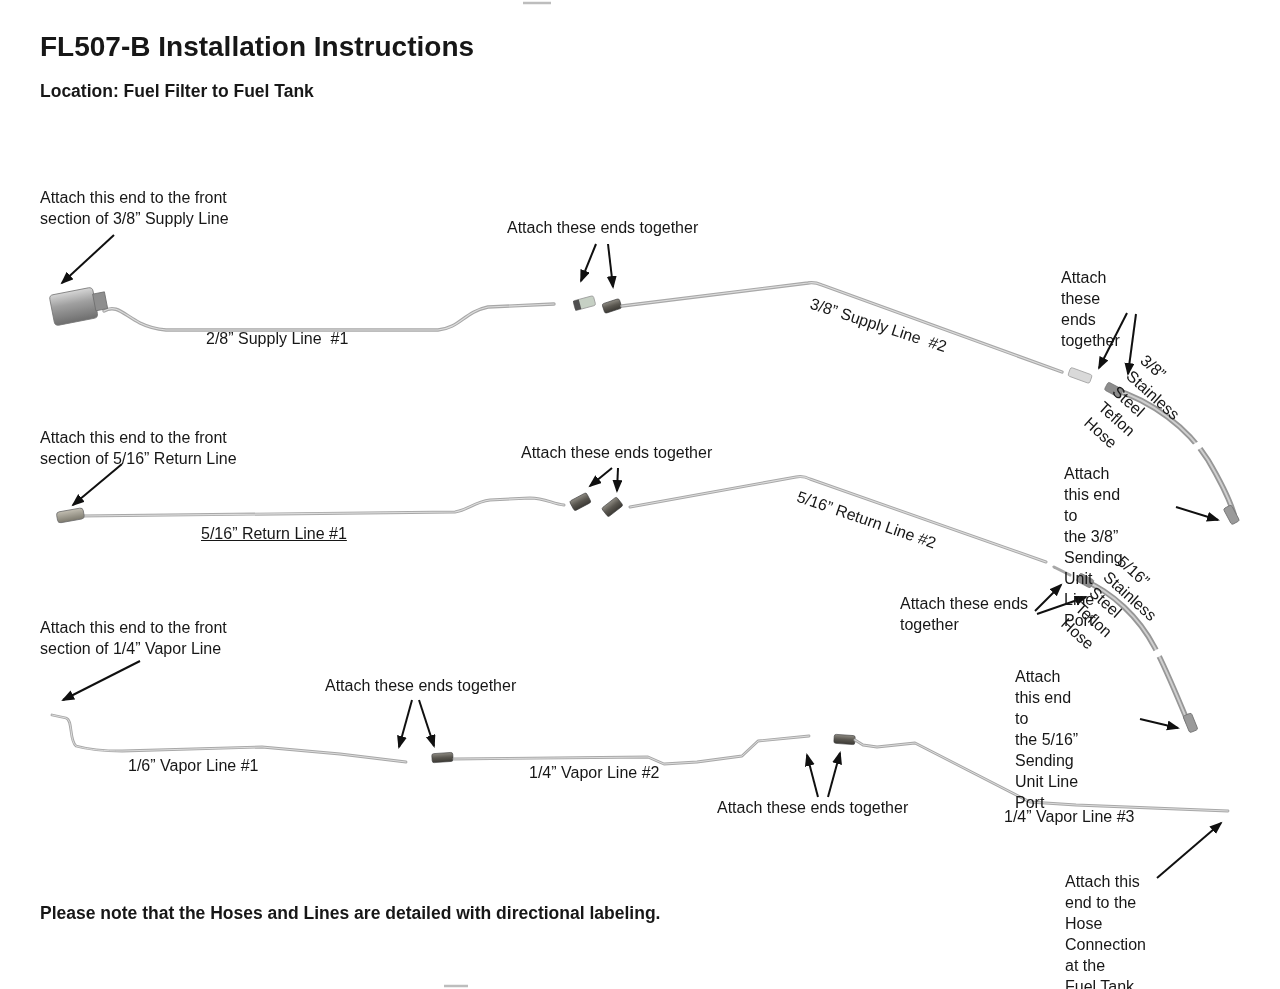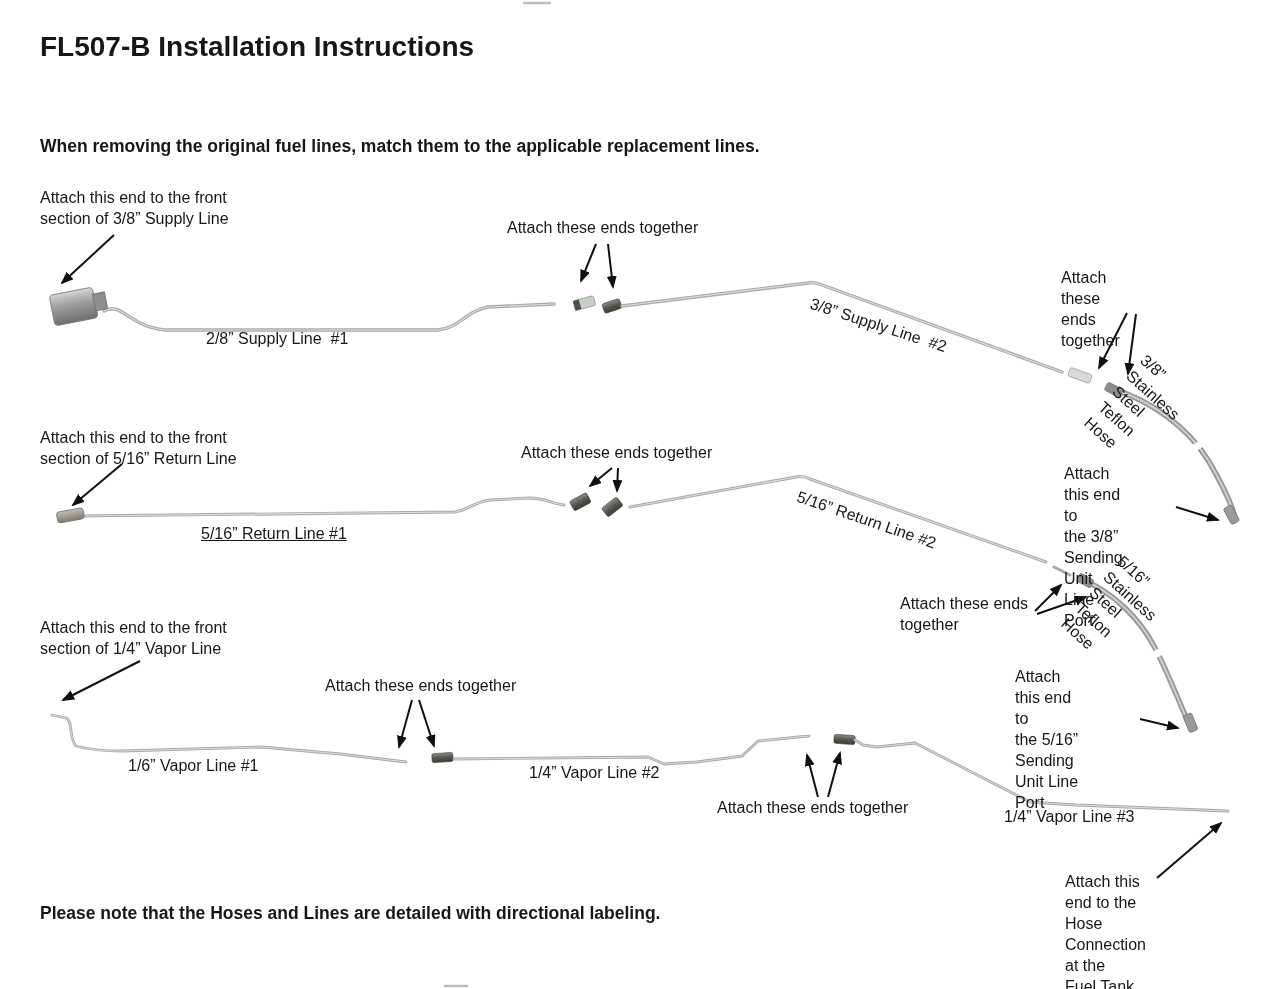--- a/index.html
+++ b/index.html
@@ -149,21 +149,21 @@
       <path d="M140,661 L63,700" marker-end="url(#ah)"></path>
       <path d="M412,700 L399,747" marker-end="url(#ah)"></path>
       <path d="M419,700 L434,746" marker-end="url(#ah)"></path>
       <path d="M818,797 L807,755" marker-end="url(#ah)"></path>
       <path d="M828,797 L840,753" marker-end="url(#ah)"></path>
       <path d="M1157,878 L1221,823" marker-end="url(#ah)"></path>
     </g>
   </svg>
 
   <div class="txt b title" style="left:40px; top:30px;">FL507-B Installation Instructions</div>
-  <div class="txt b h2" style="left:40px; top:136px;">When removing the original fuel lines, match them to the applicable replacement lines.</div>
+  <div class="txt b h2" style="left:40px; top:81px;">Location: Fuel Filter to Fuel Tank</div>
 
   <div class="txt" style="left:40px; top:187px;">Attach this end to the front
 section of 3/8” Supply Line</div>
   <div class="txt nowrap" style="left:206px; top:328px;">2/8” Supply Line  #1</div>
   <div class="txt nowrap" style="left:507px; top:217px;">Attach these ends together</div>
   <div class="txt nowrap" style="left:814px; top:293px; transform:rotate(18deg);">3/8” Supply Line  #2</div>
   <div class="txt" style="left:1061px; top:267px;">Attach these ends
 together</div>
   <div class="txt" style="left:1150px; top:350px; transform:rotate(42deg);">3/8” Stainless Steel
 Teflon Hose</div>

